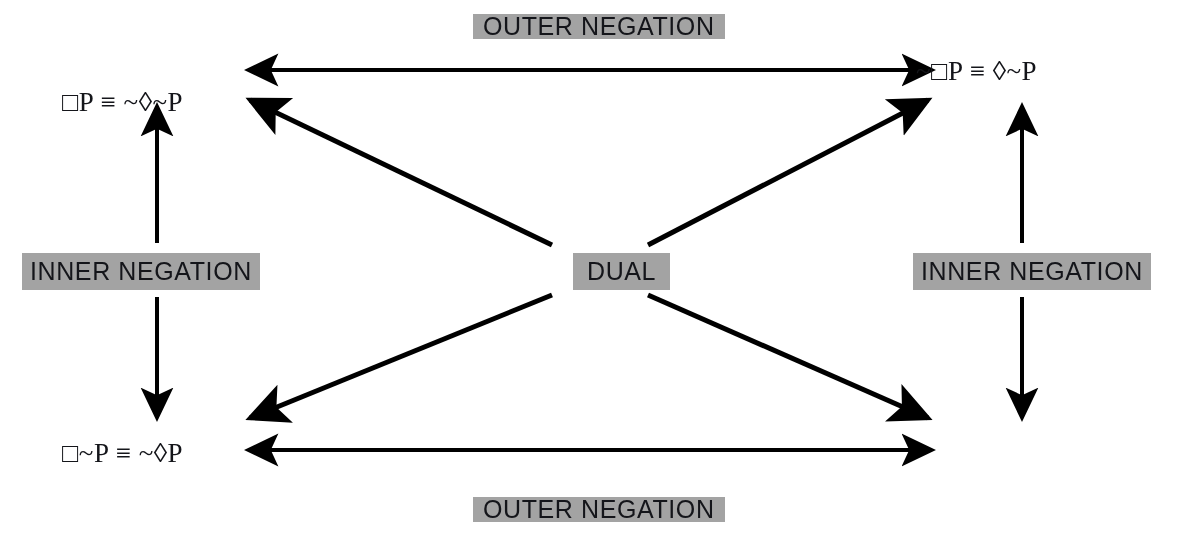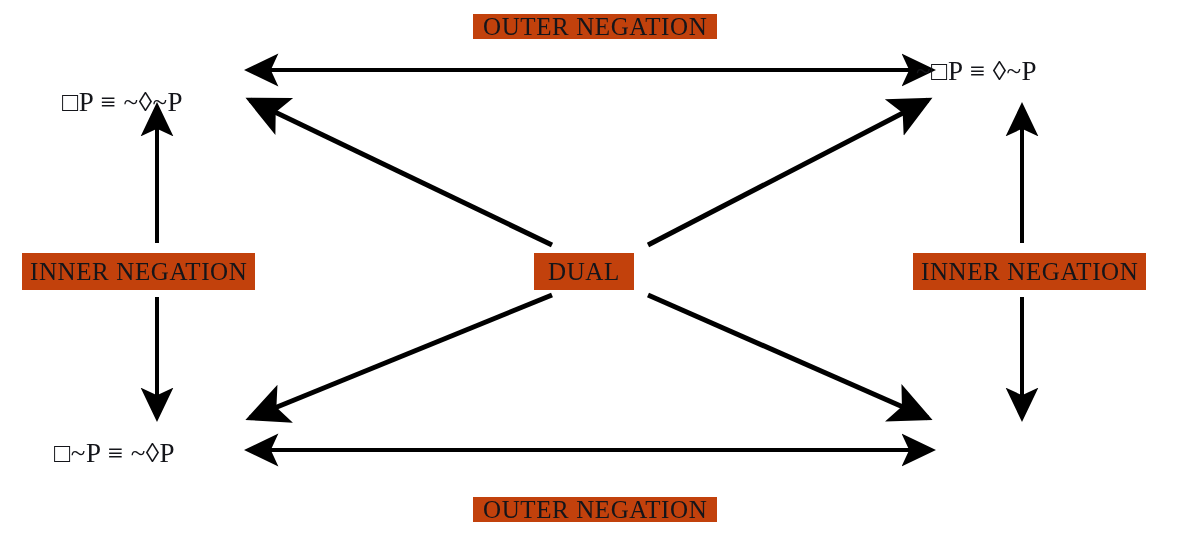--- a/index.html
+++ b/index.html
@@ -37,35 +37,35 @@
     color: #14151a;
     font-family: "Liberation Serif", "DejaVu Serif", serif;
   }
   .rel-label {
     position: absolute;
     white-space: nowrap;
     font-size: 25px;
     line-height: 1;
     letter-spacing: 0.6px;
     color: #14151a;
-    background: #c2410c;
-    font-family: Liberation Serif, serif;
+    background: #a3a3a3;
+    font-family: Liberation Sans, sans-serif;
   }
   
   #formula-tl { left: 62px;  top: 58px; margin-top: 31px;  }
   #formula-tr { left: 916px; top: 58px;  }
-  #formula-bl { left: 54px;  top: 440px; }
+  #formula-bl { left: 62px;  top: 440px; }
   #formula-br { left: 953px; top: 440px; }
 
   
   #label-outer-top    { left: 473px; top: 14px;  padding: 0 10px; }
   #label-outer-bottom { left: 473px; top: 497px; padding: 0 10px; }
   #label-inner-left   { left: 22px;  top: 253px; padding: 6px 8px; }
   #label-inner-right  { left: 913px; top: 253px; padding: 6px 8px; }
-  #label-dual         { left: 534px; top: 253px; padding: 6px 14px; }
+  #label-dual         { left: 573px; top: 253px; padding: 6px 14px; }
 </style>
 </head>
 <body>
 
 <div id="diagram-root">
 
   <svg class="arrow-layer" viewBox="0 0 1189 540">
     <defs>
       <marker id="head-end" markerWidth="9" markerHeight="9" refX="7.6" refY="4.5" orient="auto" markerUnits="strokeWidth">
         <path d="M0,0.4 L8.6,4.5 L0,8.6 L1.9,4.5 Z" fill="#000000"></path>

